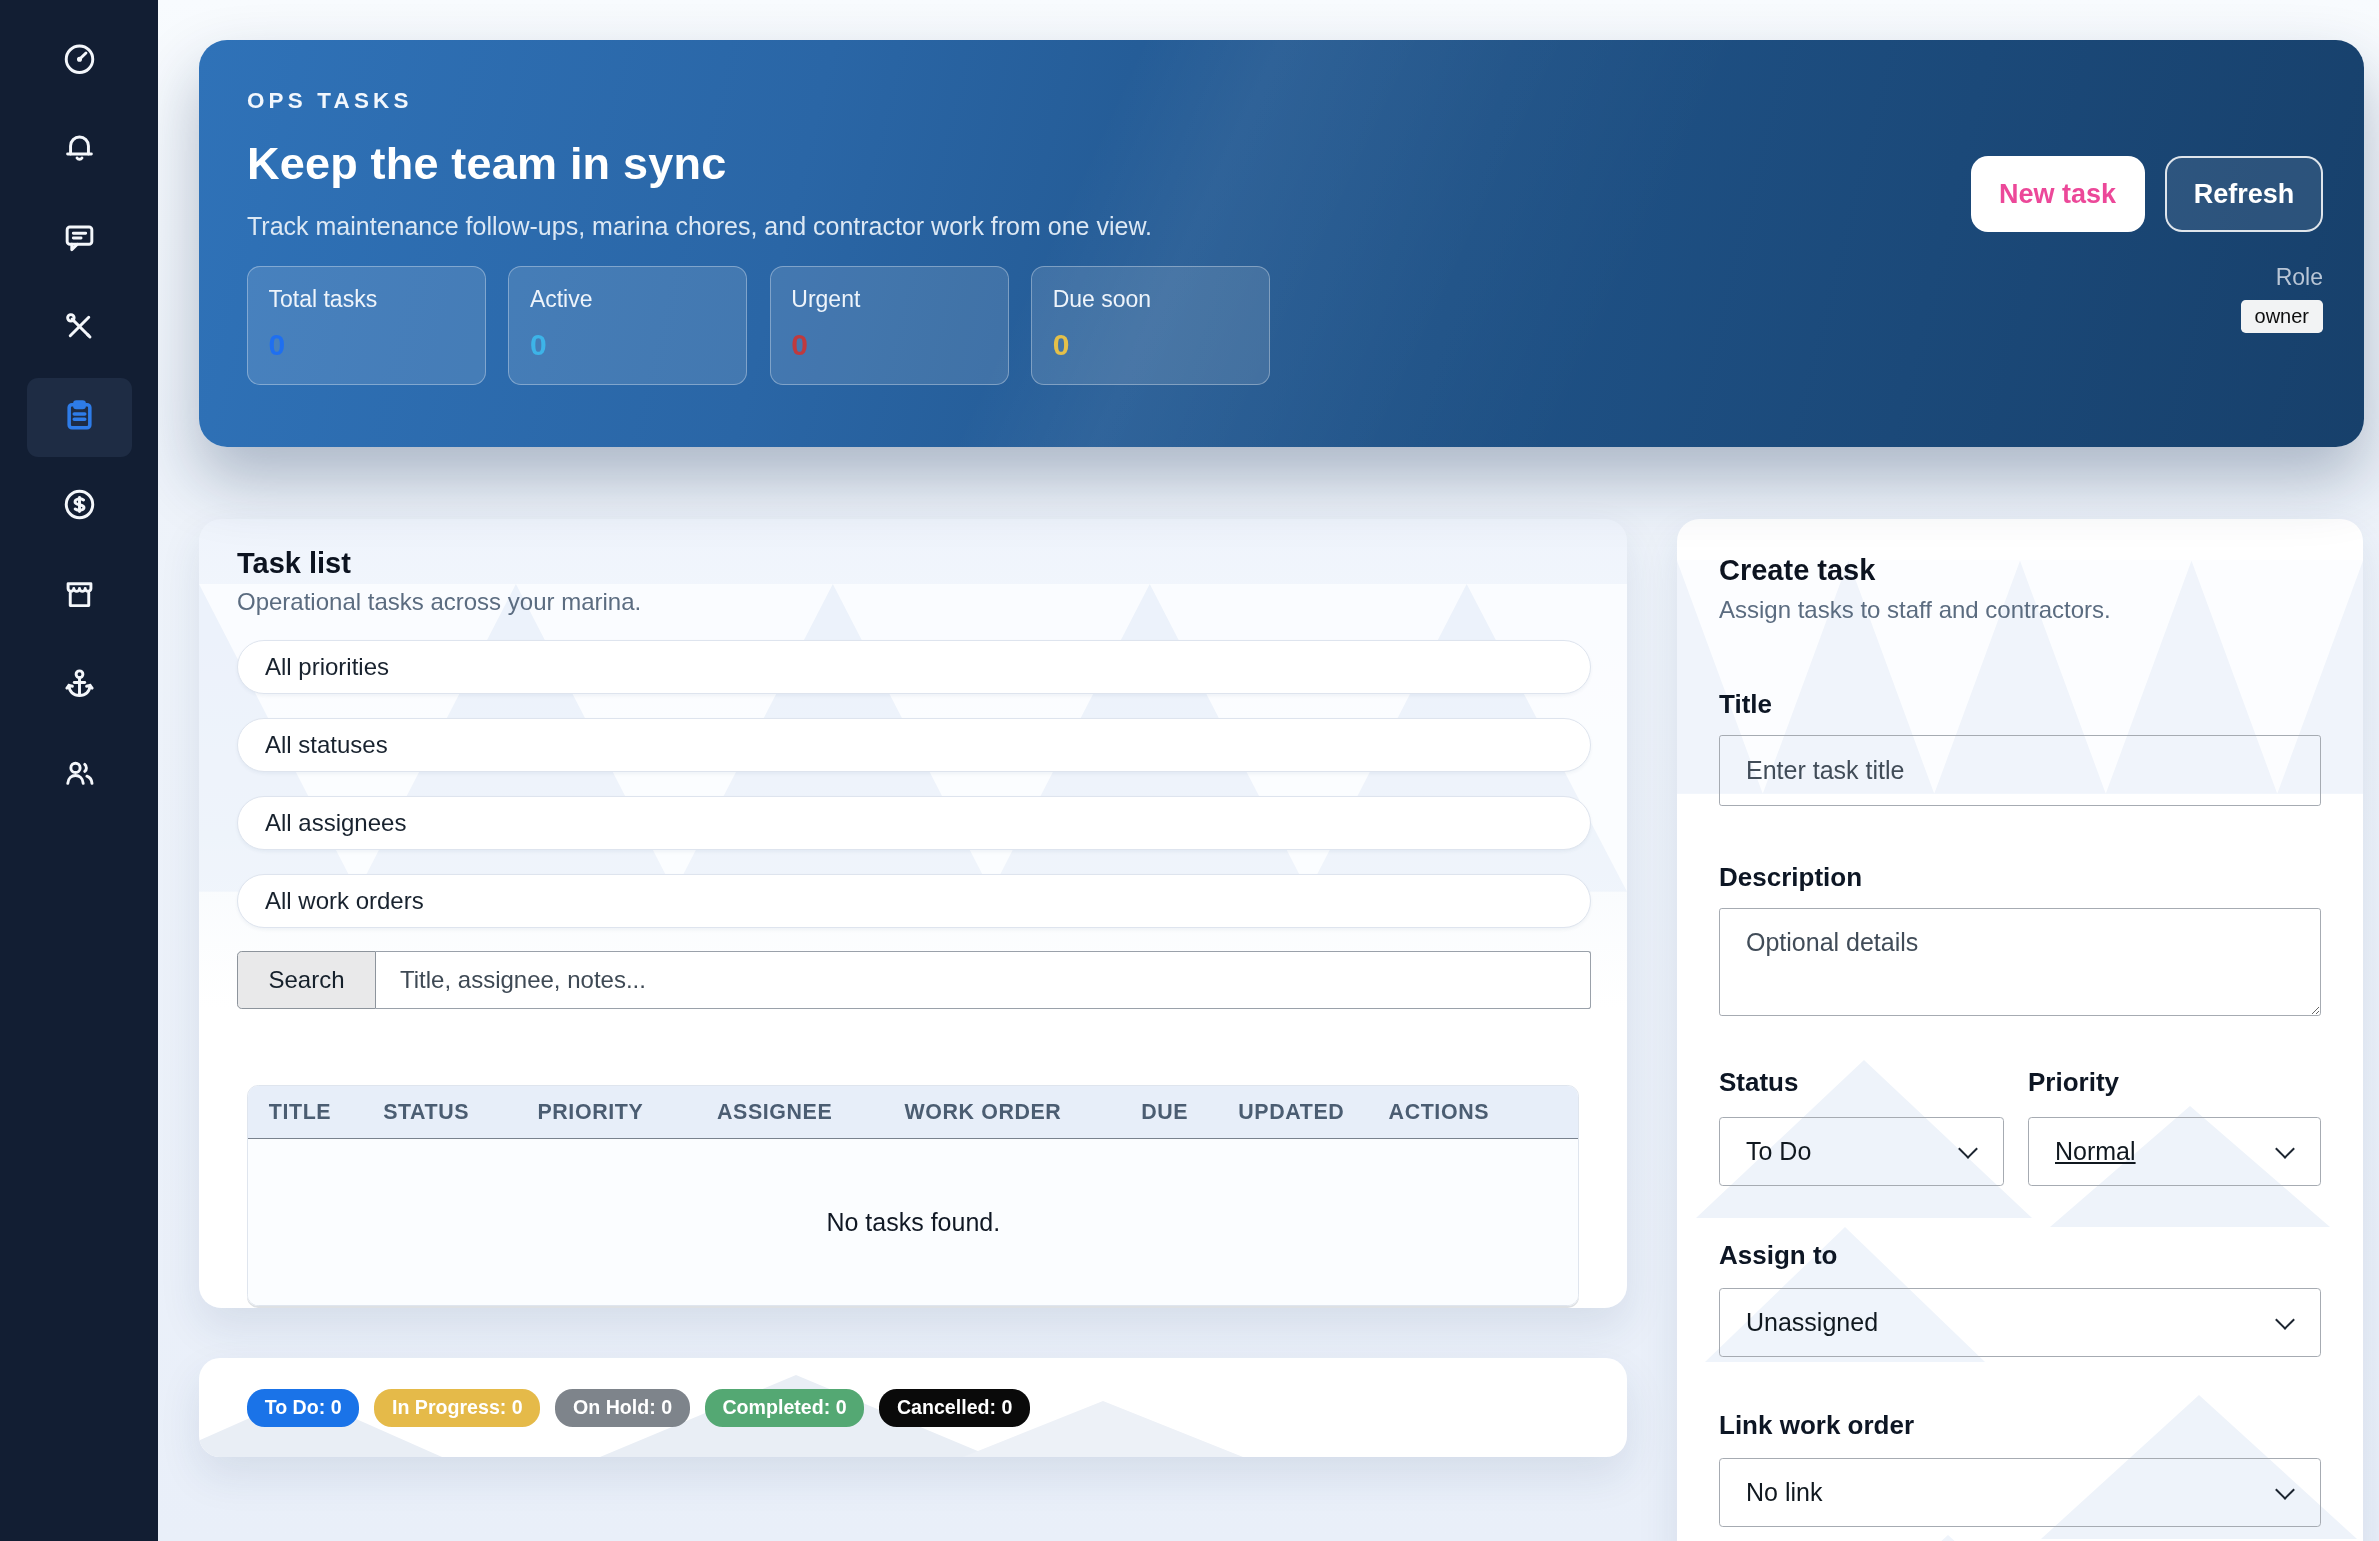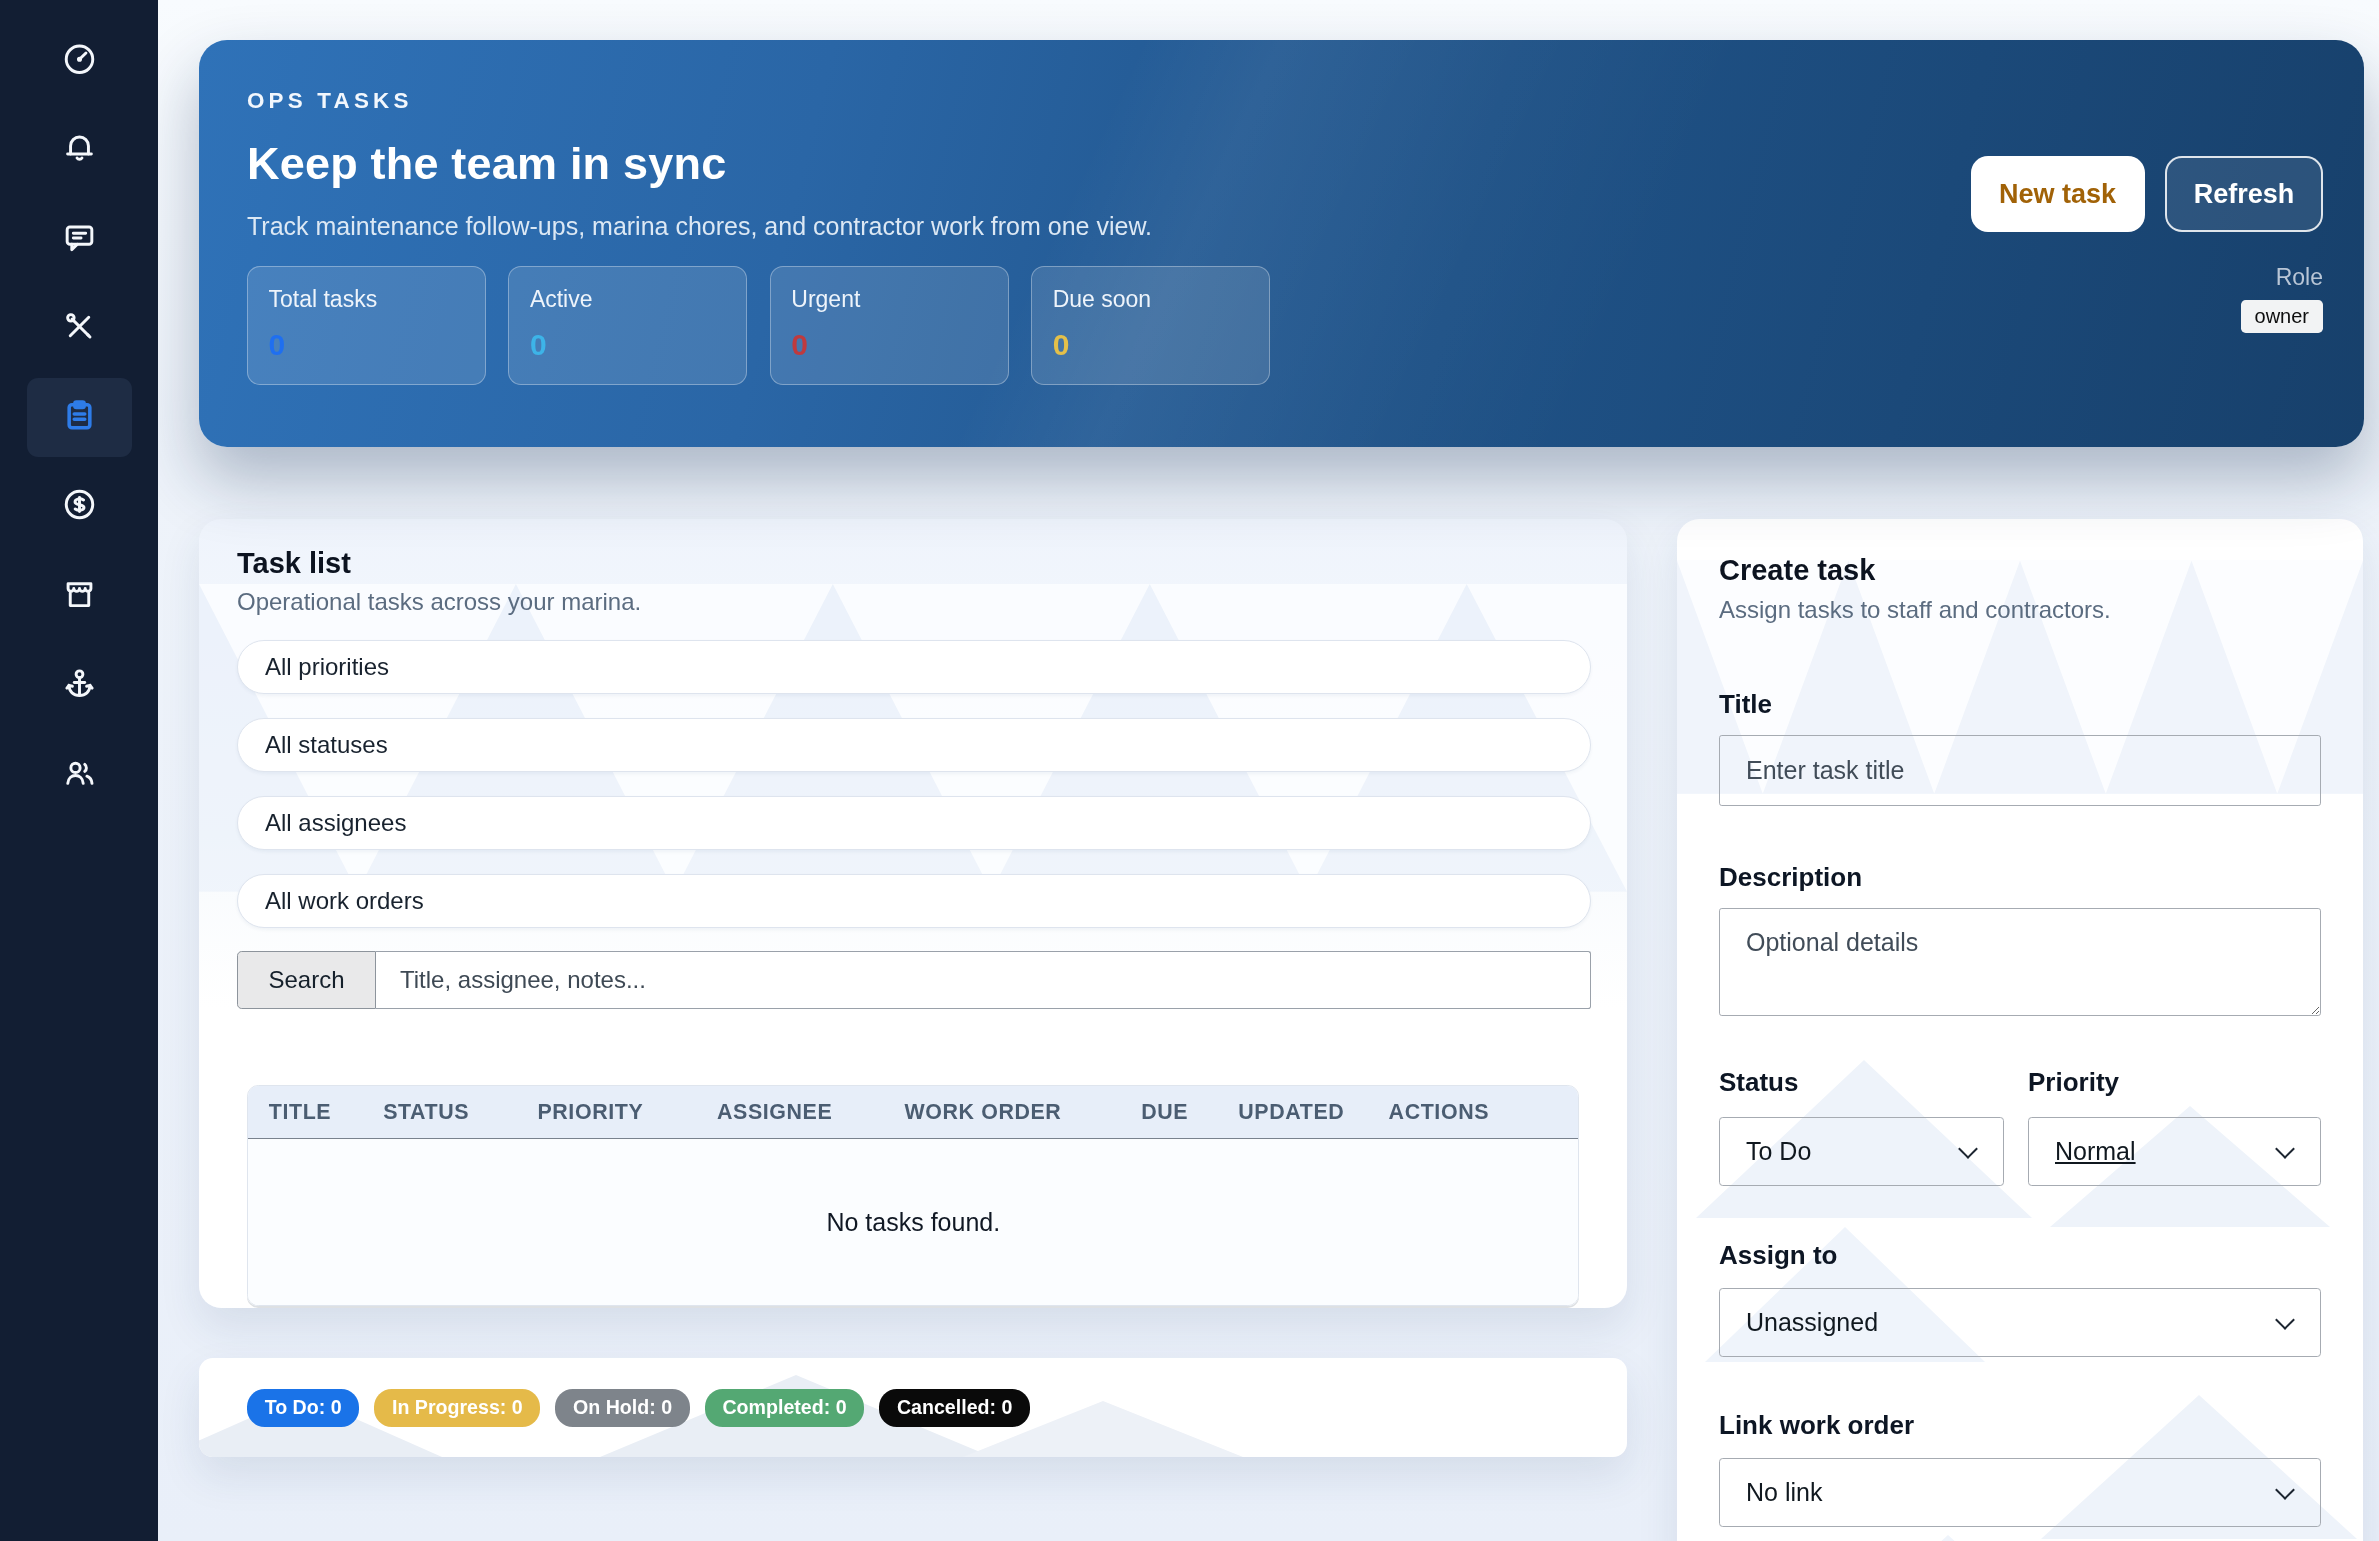--- a/index.html
+++ b/index.html
@@ -41,21 +41,21 @@
   .stat {
     width:239px; height:119px; border-radius:13px;
     background:rgba(255,255,255,.12); border:1.9px solid rgba(255,255,255,.32);
     padding:18.6px 0 0 20.5px;
   }
   .stat .lbl { font-size:23px; color:#eef4fb; }
   .stat .val { font-size:30px; font-weight:800; margin-top:15px; }
   .hero-actions { position:absolute; top:116px; right:41px; display:flex; gap:20.5px; z-index:2; }
   .btn { height:76px; border-radius:17px; font-family:inherit; font-size:27px; font-weight:800;
     display:flex; align-items:center; justify-content:center; cursor:pointer; border:none; position:relative; overflow:hidden; }
-  .btn-new { width:174px; background:#ffffff; color:#a16207; }
+  .btn-new { width:174px; background:#ffffff; color:#ec4899; }
   .btn-refresh { width:158px; background:rgba(255,255,255,.09); color:#fff; border:2.3px solid rgba(255,255,255,.85); }
   .role-box { position:absolute; top:224px; right:41px; text-align:right; z-index:2; }
   .role-lbl { font-size:23px; color:#b9c6d6; }
   .role-val { display:inline-block; margin-top:9.3px; background:#f2f3f4; color:#0e0e0e;
     font-size:20px; padding:4.7px 14px; border-radius:4.7px;text-align:center; }
   
   .card { position:absolute; background:#fff; box-shadow:0 18.6px 41px rgba(28,56,100,.10); z-index:1; overflow:hidden; }
   .wm { position:absolute; inset:0; pointer-events:none; }
   .tri-up { position:absolute; width:0; height:0; border-style:solid; border-color:transparent; }
   
@@ -77,21 +77,21 @@
     color:#18222e; padding:0 24px; outline:none; }
   .search-input::placeholder { color:#3e4954; opacity:1; }
   .table-wrap { margin-top:76px; width:1332px; margin-left:10.3px; border-radius:11.2px; overflow:hidden;
     border:0.9px solid #dfe5ee; box-shadow:0 1.9px 0 rgba(120,130,145,.25); }
   table { width:100%; border-collapse:collapse; table-layout:fixed; }
   thead tr { background:#e7eef9; }
   th { font-size:21.4px; font-weight:700; color:#4b5d72; letter-spacing:0.6px; text-align:left;
     padding:14px 7.5px 13px 20.5px; border-bottom:1.9px solid #79828e; }
   td.empty { height:166px; text-align:center; font-size:25px; color:#101824; background:#fbfdff; }
   
-  .foot-card { left:199px; top:1358px; width:1428px; height:99px; border-radius:14px; }
+  .foot-card { left:199px; top:1358px; width:1428px; height:99px; border-radius:21px; }
   .badges { position:relative; z-index:1; display:flex; align-items:center; gap:15px;
     height:100%; padding-left:48px; }
   .badge { color:#fff; font-size:19.6px; font-weight:700; padding:7.5px 17.7px; border-radius:17.7px; white-space:nowrap; }
   
   .create-card { left:1677px; top:519px; width:686px; height:1053px; border-radius:22.4px; }
   .create-inner { position:relative; z-index:1; padding:35px 42px 0 42px; }
   .create-sub { font-size:24px; color:#5b6c80; margin-top:9.3px; }
   .f-label { font-size:26px; font-weight:700; color:#0d1624; }
   .lab-title { margin-top:65px; } .lab-desc { margin-top:56px; }
   .lab-assign { margin-top:54px; } .lab-link { margin-top:53px; }

